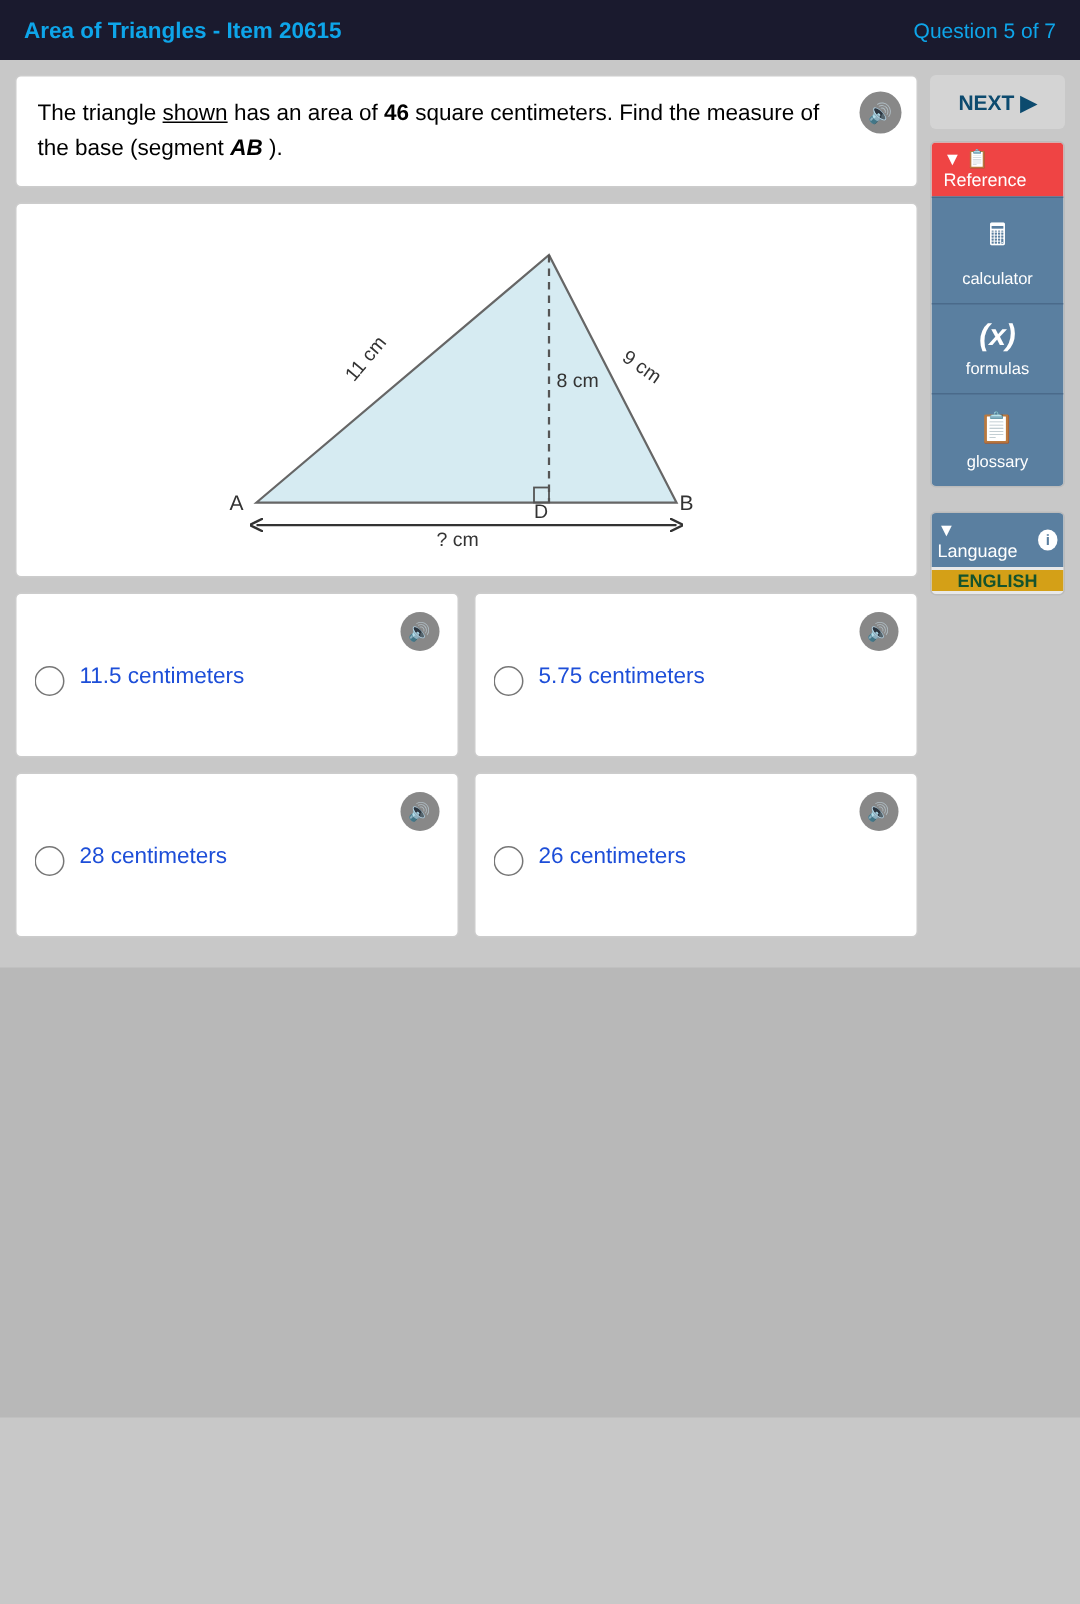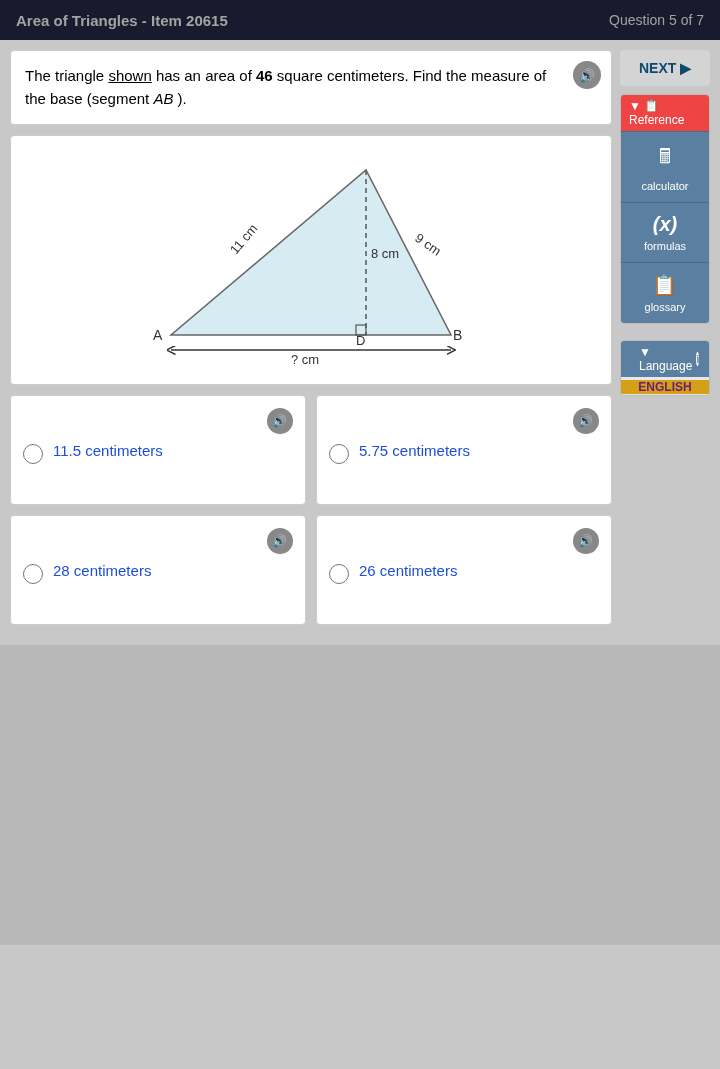--- a/index.html
+++ b/index.html
@@ -8,21 +8,21 @@
       background: #c8c8c8;
       width: 720px;
       min-height: 1069px;
       position: relative;
       overflow-x: hidden;
     }
 
     
     .header {
       background: #1a1a2e;
-      color: #a3a3a3;
+      color: #0ea5e9;
       display: flex;
       justify-content: space-between;
       align-items: center;
       padding: 0 16px;
       height: 40px;
     }
     .header-title { font-size: 15px; font-weight: bold; }
     .header-question { font-size: 14px; }
 
     
@@ -60,21 +60,21 @@
       width: 28px;
       height: 28px;
       cursor: pointer;
       display: flex;
       align-items: center;
       justify-content: center;
       color: white;
       font-size: 13px;
     }
     .underline { text-decoration: underline; }
-    .math-text { font-style: italic; font-weight: normal; }
+    .math-text { font-style: italic; font-weight: bold; }
 
     
     .diagram-container {
       background: white;
       border: 1px solid #ccc;
       border-radius: 4px;
       display: flex;
       justify-content: center;
       align-items: center;
       padding: 10px;
@@ -224,29 +224,29 @@
 
     .language-section {
       background: #e8e8e8;
       border: 1px solid #bbb;
       border-radius: 4px;
       overflow: hidden;
     }
     .language-header {
       background: #5a7fa0;
       color: white;
-      padding: 4px 18px;
+      padding: 4px 4px;
       font-size: 12px;
       display: flex;
       align-items: center;
       gap: 4px;
     }
     .language-btn {
       background: #d4a017;
-      color: #701a75;
+      color: #14532d;
       border: none;
       padding: 0;
       width: 100%;
       font-size: 12px;
       font-weight: bold;
       cursor: pointer;
     }
 
     
     .triangle-svg { width: 320px; height: 220px; }

